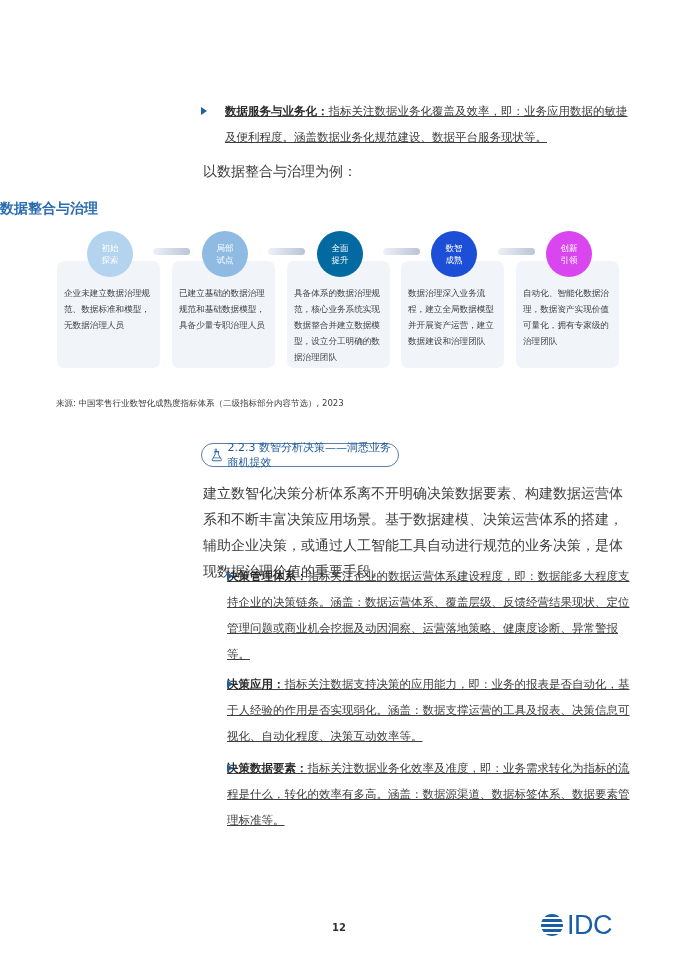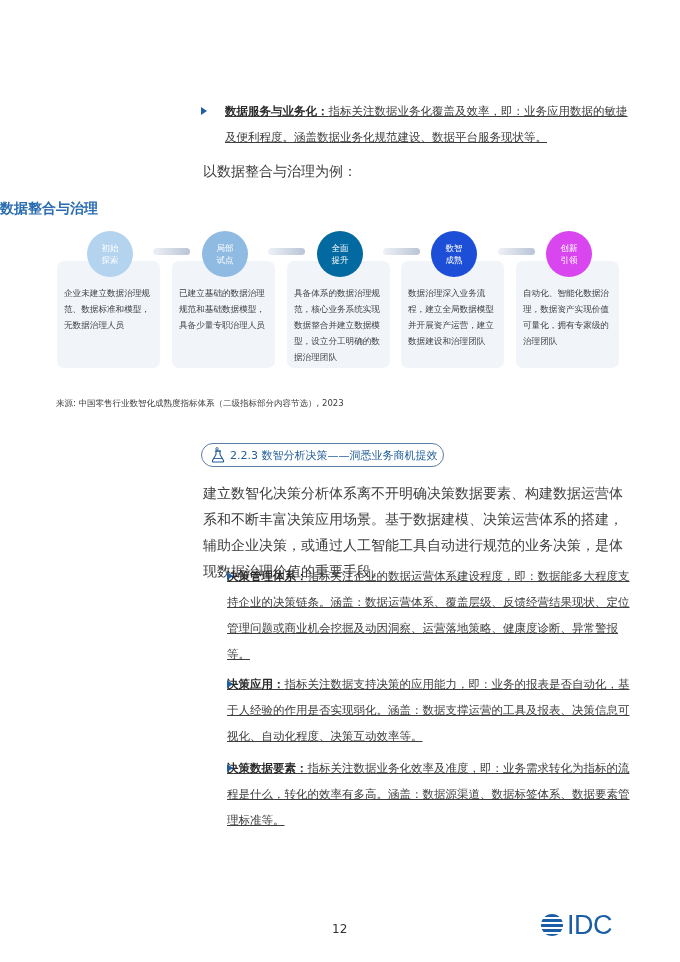--- a/index.html
+++ b/index.html
@@ -20,26 +20,26 @@
     .stage-card { position: absolute; top: 261px; height: 107px; width: 103px; background: #f1f5fa;
       border-radius: 7px; padding: 24px 7px 0 7px; font-size: 8.6px; line-height: 16px; color: #404040; }
     .stage-circle { position: absolute; top: 231px; width: 46px; height: 46px; border-radius: 50%;
       color: #ffffff; font-size: 8.5px; line-height: 12px; text-align: center; display: flex;
       align-items: center; justify-content: center; flex-direction: column; z-index: 2; }
     .connector { position: absolute; top: 248px; width: 37px; height: 7px; border-radius: 4px;
       background: linear-gradient(90deg, #eef1f6 0%, #b9c4d6 100%); z-index: 1; }
 
     .source { position: absolute; left: 56px; top: 398px; font-size: 8.5px; color: #3d3d3d; }
 
-    .section-pill { position: absolute; left: 201px; top: 443px; height: 24px; width: 243px;
+    .section-pill { position: absolute; left: 201px; top: 443px; height: 24px; width: 198px;
       border: 1.6px solid #5f7ea3; border-radius: 12px; display: flex; align-items: center;
       padding-left: 9px; font-size: 11px; color: #1e5c9a; }
     .section-pill svg { margin-right: 5px; }
 
-    .page-number { position: absolute; left: 332px; top: 922px; font-size: 12px; font-weight: normal; color: #333; }
+    .page-number { position: absolute; left: 332px; top: 922px; font-size: 10px; font-weight: bold; color: #333; }
     .logo { position: absolute; left: 540px; top: 910px; display: flex; align-items: center; }
     .logo-text { font-family: "Liberation Sans", sans-serif; font-size: 27px; color: #1a5ea8; letter-spacing: -0.5px; margin-left: 3px; line-height: 30px; }
   </style>
 </head>
 <body>
 
 <div class="bullet-item" style="top:98px;">
   <span class="marker"></span>
   <span class="body"><span class="term">数据服务与业务化：</span><span>指标关注数据业务化覆盖及效率，即：业务应用数据的敏捷及便利程度。涵盖数据业务化规范建设、数据平台服务现状等。</span></span>
 </div>

